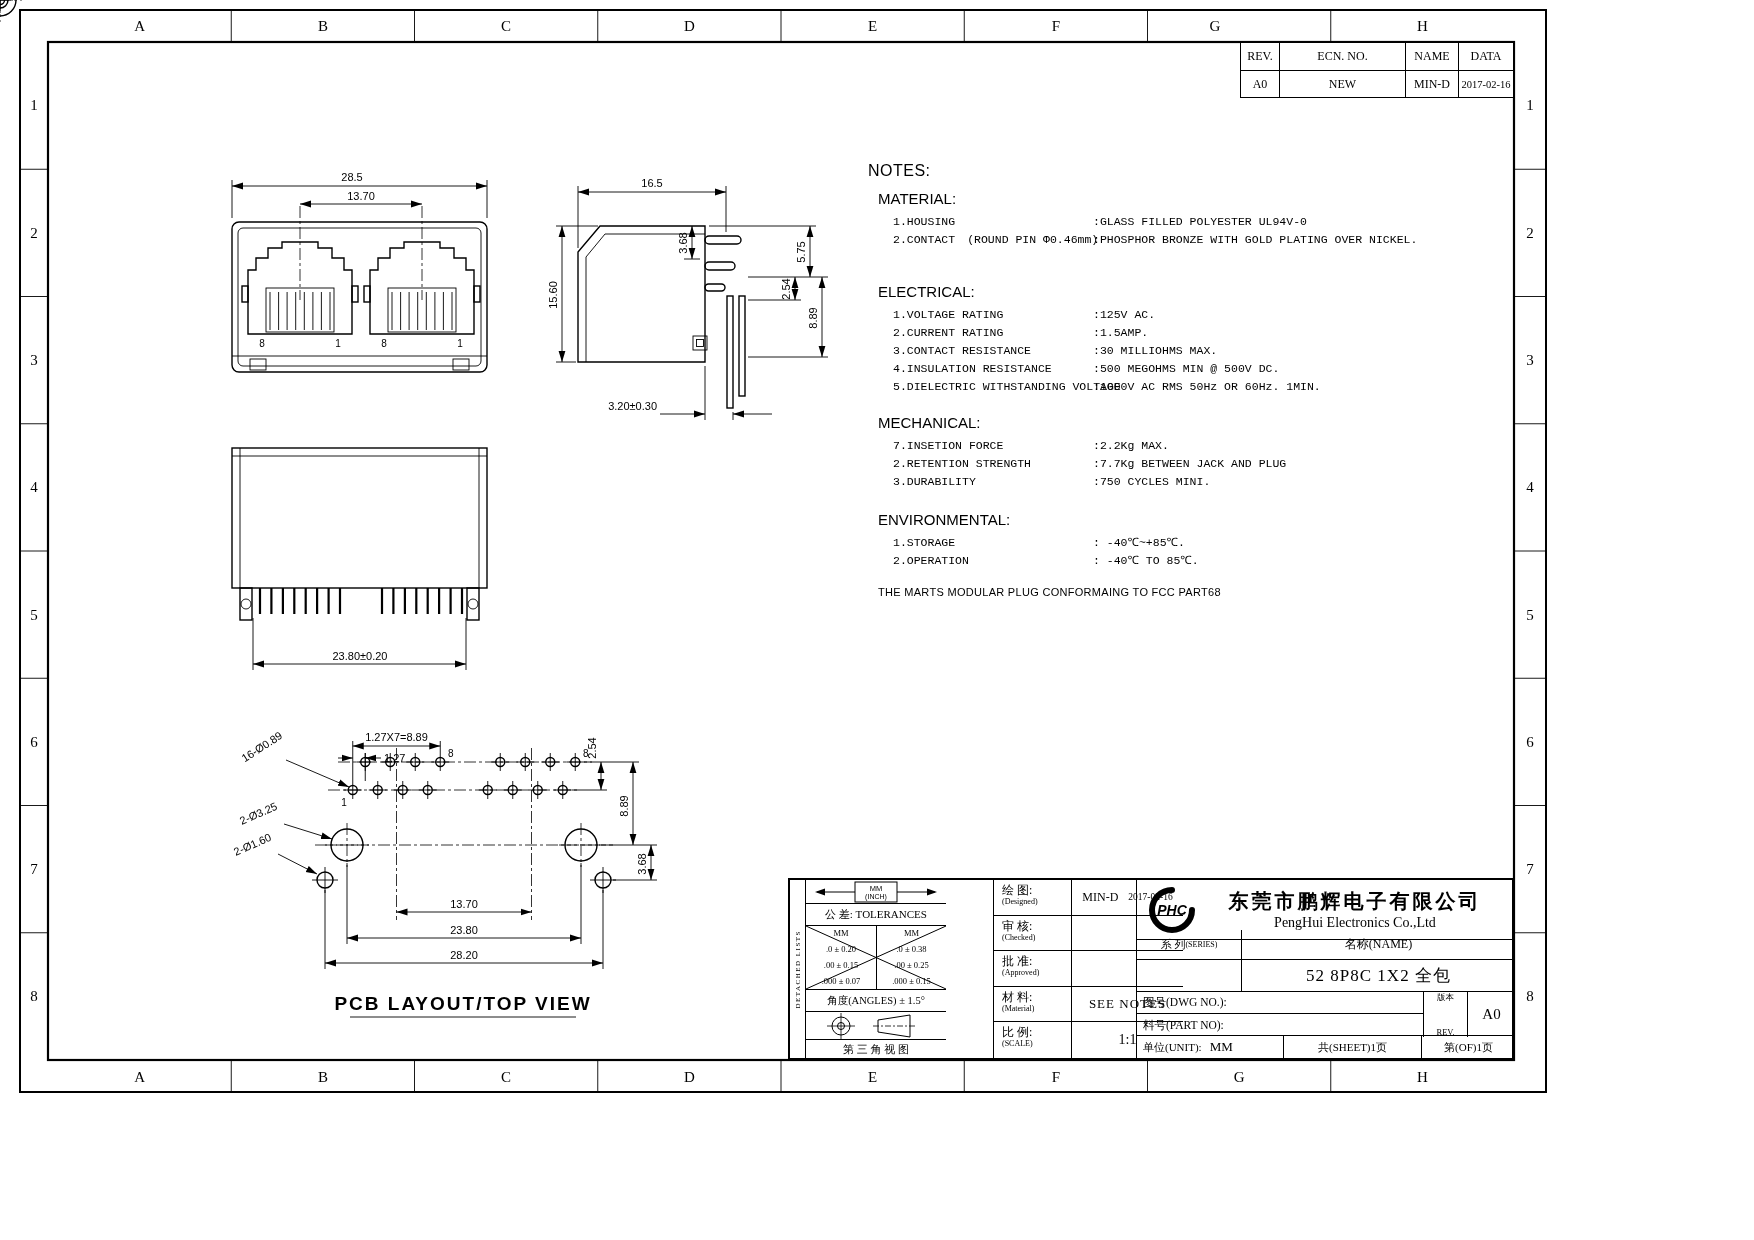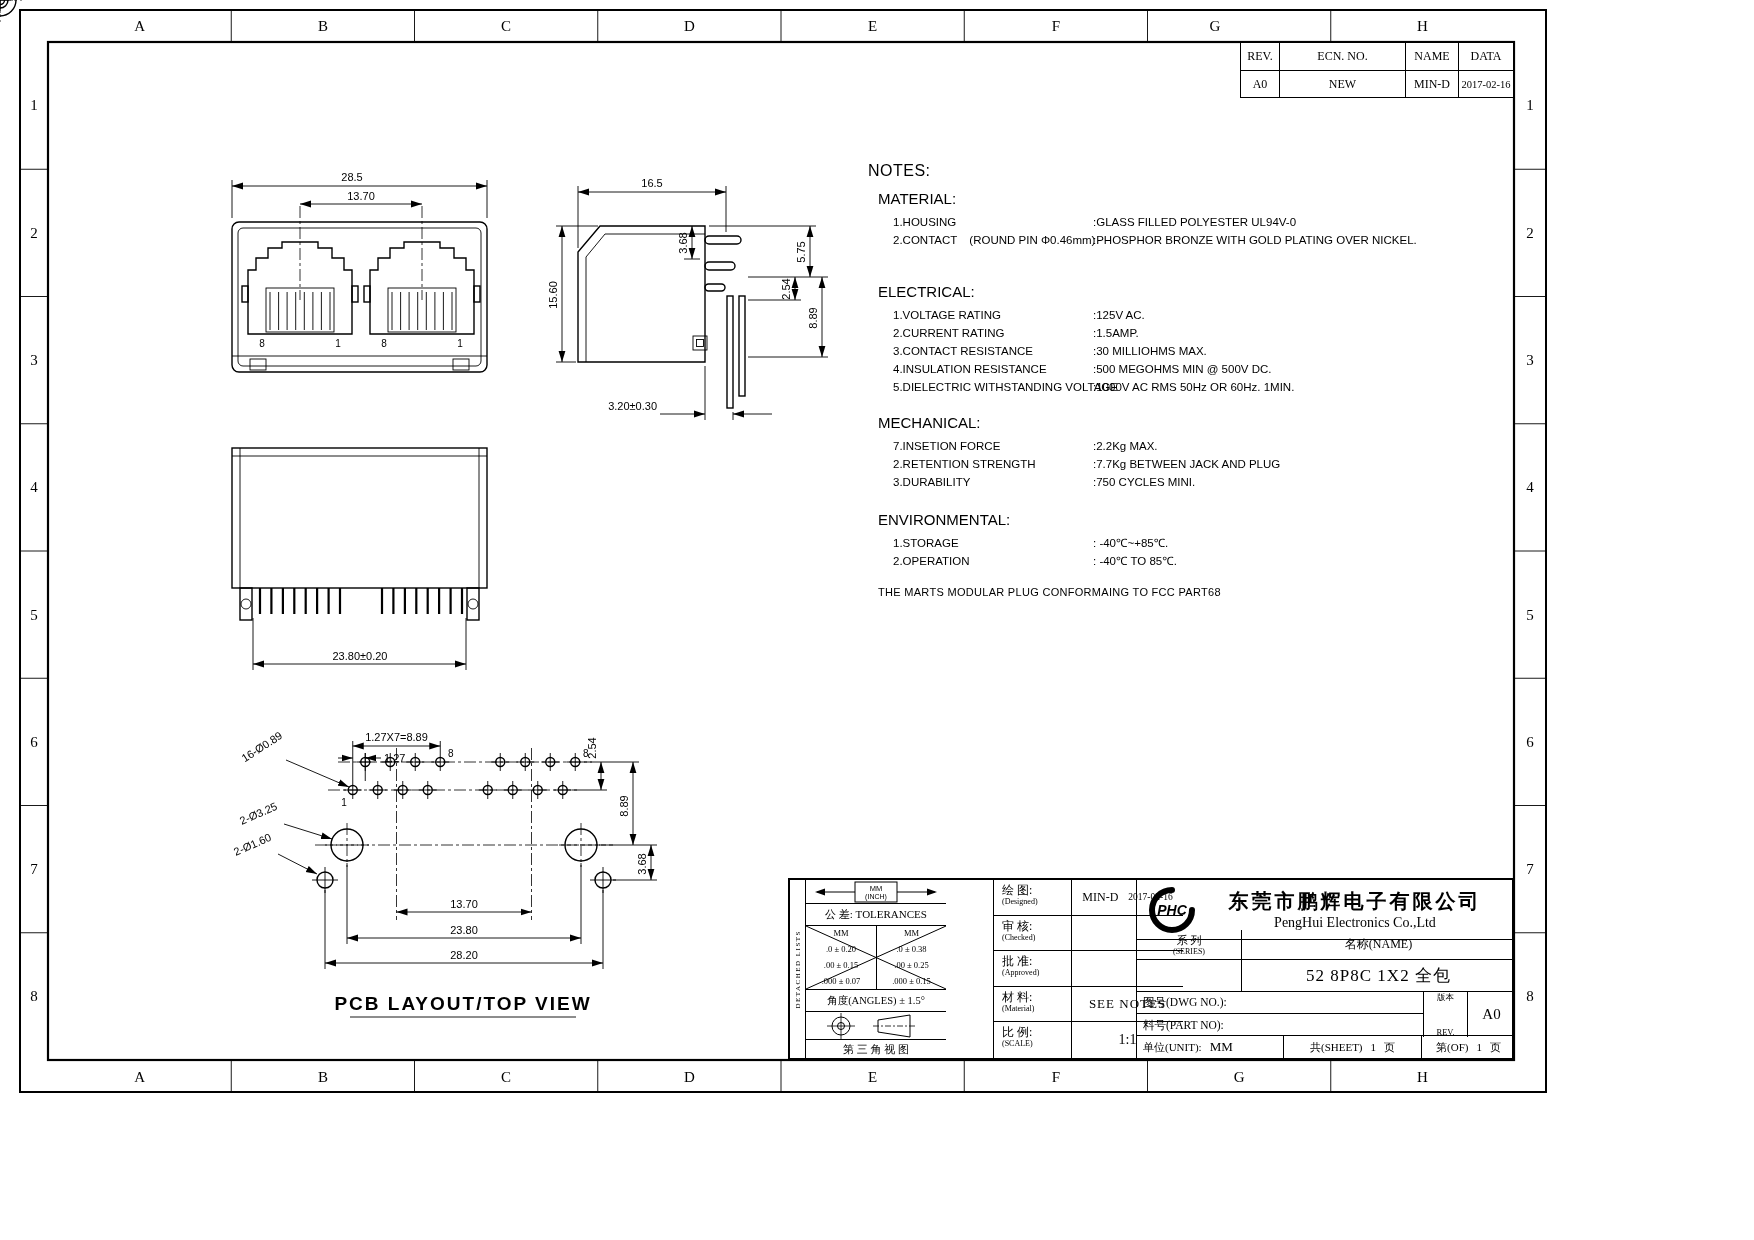--- a/index.html
+++ b/index.html
@@ -25,21 +25,21 @@
   .rt-row + .rt-row { border-top:1px solid #000; }
   .rt-cell { display:flex; align-items:center; justify-content:center; white-space:nowrap; }
   .rt-cell + .rt-cell { border-left:1px solid #000; }
   .rt-date { font-size:10.5px; }
 
   
   .notes { left:868px; top:162px; width:540px; }
   .notes-title { font-size:16px; letter-spacing:.5px; }
   .nhead { font-size:15px; margin:0 0 6px 10px; }
   .nsec0 { margin-top:10px; } .nsec1 { margin-top:34px; } .nsec2 { margin-top:18px; } .nsec3 { margin-top:20px; }
-  .nitem { display:flex; margin-left:25px; line-height:18px; font-size:11.5px; white-space:nowrap; }
+  .nitem { display:flex; margin-left:25px; line-height:18px; font-size:11.5px; white-space:nowrap;font-family:Liberation Mono, monospace; }
   .nlabel { width:200px; flex:none; display:flex; }
   .nmid { margin-left:12px; }
   .nval { white-space:nowrap; }
   .nfooter { margin:16px 0 0 10px; font-size:11px; letter-spacing:.3px; }
 
   
   .tblock { left:788px; top:878px; width:726px; height:182px; border:2px solid #000;
             font-family:"Liberation Serif", serif; background:#fff; }
   .tblock .abs { position:absolute; }
   .vstrip { left:0; top:0; width:16px; height:178px; border-right:1px solid #000;
@@ -78,31 +78,31 @@
   .mc-r2 { position:absolute; top:50px; left:0; width:378px; height:30px; border-bottom:1px solid #000;
            display:grid; grid-template-columns:104px 1fr; }
   .mc-r3 { position:absolute; top:80px; left:0; width:378px; height:32px; border-bottom:1px solid #000;
            display:grid; grid-template-columns:104px 1fr; }
   .mc-r45 { position:absolute; top:112px; left:0; width:378px; height:44px; border-bottom:1px solid #000;
             display:grid; grid-template-columns:286px 44px 48px; }
   .mc-r6 { position:absolute; top:156px; left:0; width:378px; height:22px;
            display:grid; grid-template-columns:146px 138px 94px; }
   .cellc { display:flex; align-items:center; justify-content:center; }
   .bl { border-left:1px solid #000; }
-  .series-cell { display:flex; flex-direction:column; align-items:center; justify-content:center; }
+  .series-cell { display:flex; flex-direction:row; align-items:center; justify-content:center; }
   .series-zh { font-size:11px; line-height:13px; } .series-en { font-size:8px; line-height:9px; }
   .name-label { font-size:12px; }
   .part-name { font-size:17px; letter-spacing:1px; }
   .lab-row { display:flex; align-items:center; padding-left:6px; font-size:11.5px; height:22px; }
   .dwg-cell { border-bottom:1px solid #000; }
   .revhdr { display:flex; flex-direction:column; align-items:center; justify-content:center; font-size:8.5px; line-height:10px;gap:25px; }
   .rev-a0 { font-size:15px; }
   .unit-cell { display:flex; align-items:center; padding-left:6px; gap:8px; font-size:11px; }
   .unit-mm { font-size:13px; }
-  .pair-cell { display:flex; align-items:center; justify-content:center; gap:8px; font-size:11px; }
+  .pair-cell { display:flex; align-items:center; justify-content:center; font-size:11px; }
 </style>
 </head>
 <body>
 
 <div class="sheet">
 
 <svg class="lines" width="1754" height="1240" viewBox="0 0 1754 1240">
   <defs>
     <marker id="ae" markerWidth="12" markerHeight="8" refX="11" refY="4" orient="auto-start-reverse" markerUnits="userSpaceOnUse">
       <path d="M0,0.6 L11,4 L0,7.4 Z"></path>

